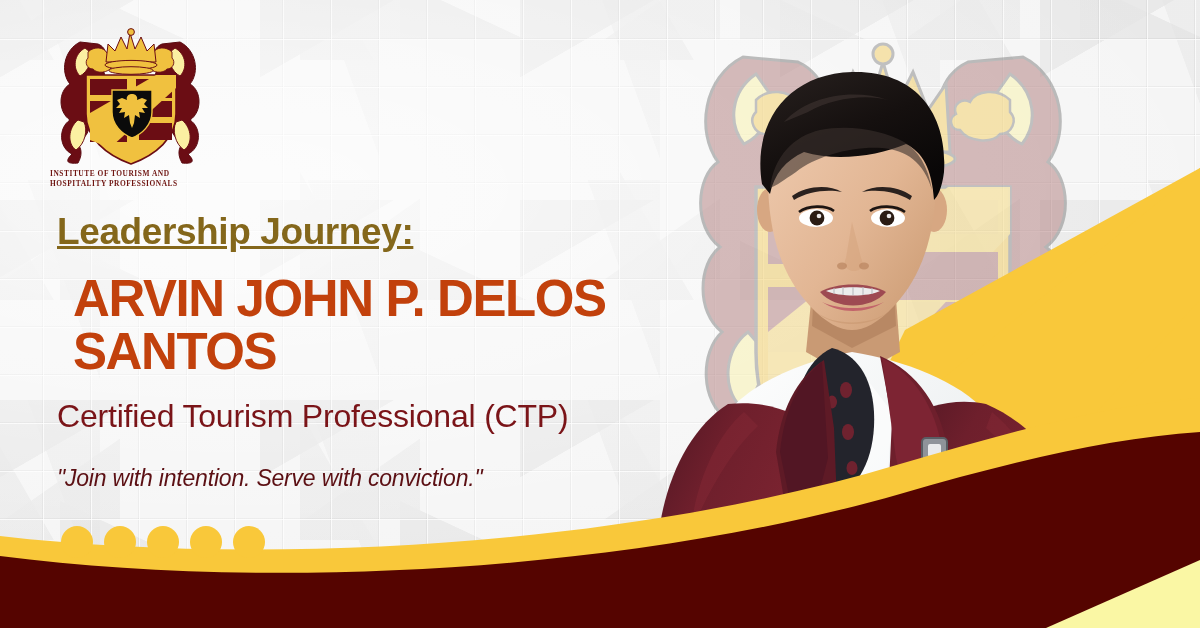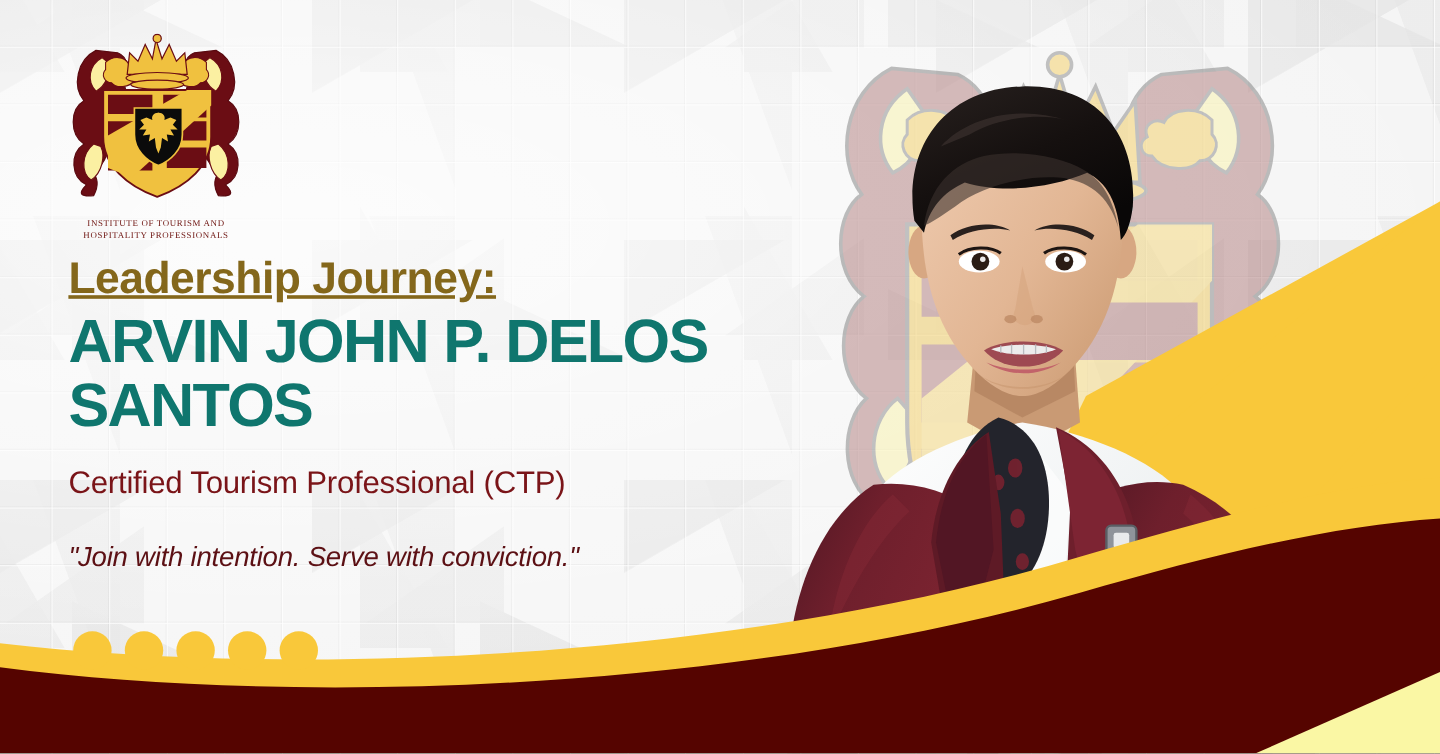--- a/index.html
+++ b/index.html
@@ -54,44 +54,44 @@
   .portrait svg{width:100%;height:100%;display:block;}
 
   
   .waves{position:absolute;left:0;bottom:0;width:1200px;height:230px;pointer-events:none;}
   .waves svg{width:100%;height:100%;display:block;}
 
   
   .logo{position:absolute;left:50px;top:28px;width:160px;height:165px;}
   .logo-mark{width:160px;height:140px;display:block;}
   .logo-text{
-    margin-top:13px;width:160px;text-align:center;
+    margin-top:1px;width:160px;
     font-family:"Liberation Serif", serif;
-    font-weight:400;
+    font-weight:700;
     font-size:7.4px;
     letter-spacing:.55px;
     line-height:9.6px;
     color:#6e1410;
     white-space:pre-line;
   }
 
   
   .copy{position:absolute;left:57px;top:208px;width:600px;}
   .kicker{
     font-size:37px;font-weight:700;color:#84671b;
     letter-spacing:-.4px;line-height:48px;margin:0 0 2px 0;text-decoration:underline;
   }
   .name{
-    font-size:51px;font-weight:700;color:#0f766e;
-    letter-spacing:-1.4px;line-height:53px;margin:0;
+    font-size:51px;font-weight:700;color:#c2410c;
+    letter-spacing:-1.4px;line-height:53px;margin:16px;
     text-transform:uppercase;
   }
   .credential{
     margin:22px 0 0 0;
-    font-size:26px;font-weight:400;color:#7a1418;
+    font-size:32px;font-weight:400;color:#7a1418;
     letter-spacing:-.2px;line-height:32px;
   }
   .tagline{
     margin:32px 0 0 0;
     font-size:23px;font-style:italic;font-weight:400;
     color:#5c1014;letter-spacing:-.2px;line-height:28px;
   }
 
   
   .dots{position:absolute;left:61px;top:526px;display:flex;gap:11px;}

